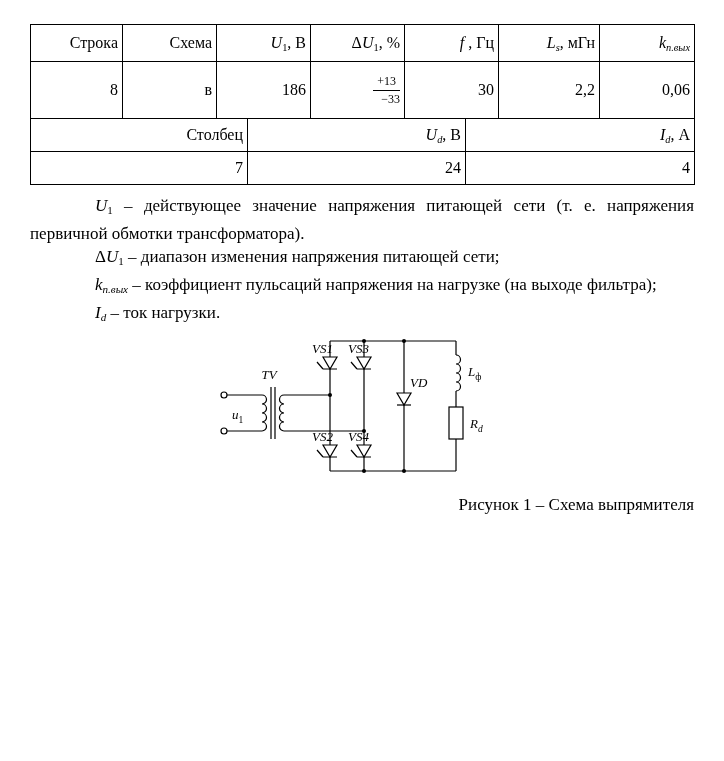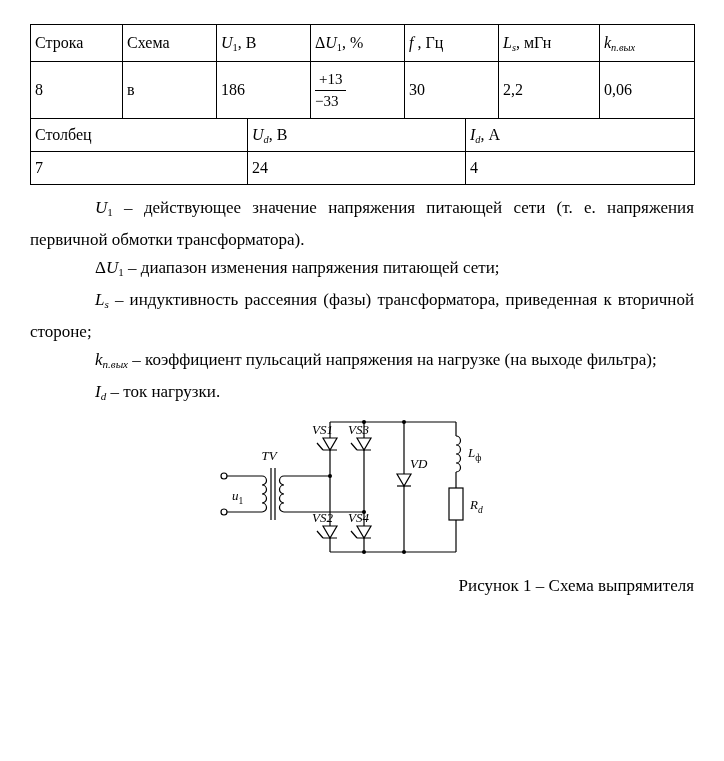--- a/index.html
+++ b/index.html
@@ -6,38 +6,38 @@
   html,body { margin:0; padding:0; }
   body {
     width:724px; height:761px; background:#ffffff; color:#000;
     font-family:"Liberation Serif", serif;
   }
   .page { padding:24px 30px 0 30px; }
   .title { font-size:17px; font-weight:bold; margin:0 0 13px 65px; }
 
   table { border-collapse:collapse; width:664px; table-layout:fixed; }
   td {
-    border:1px solid #000; text-align:left; vertical-align:middle;
+    border:1px solid #000; text-align:right; vertical-align:middle;
     font-size:16px; padding:2px 4px;
   }
   .hrow td { height:37px; }
   .vrow td { height:57px; }
   .t2 { margin-top:-1px; }
   .t2 td { height:33px; }
 
   .i { font-style:italic; }
   .sub { font-size:0.65em; vertical-align:-0.27em; }
 
-  .frac { display:inline-block; font-size:15px; line-height:1.25; vertical-align:middle; }
+  .frac { display:inline-block; font-size:12px; line-height:1.25; vertical-align:middle; }
   .frac .ft { display:block; border-bottom:1px solid #000; padding:0 4px 1px 4px; }
   .frac .fb { display:block; padding-top:1px; }
 
   .paras { margin-top:9px; }
   .para {
-    width:664px; font-size:17px; line-height:28px;
+    width:664px; font-size:17px; line-height:23px;
     text-align:justify; text-indent:65px; margin:0;
   }
 
   .figure { text-align:center; margin-top:2px; }
   .figure svg { display:inline-block; }
   svg text { font-family:"Liberation Serif", serif; font-size:13px; font-style:italic; }
   .caption { text-align:right; font-size:17px; margin:8px 0 0 0; }
 </style>
 </head>
 <body>
@@ -98,21 +98,20 @@
         <td>7</td>
         <td>24</td>
         <td>4</td>
       </tr>
     </tbody>
   </table>
 
   <div class="paras">
     <p class="para"><span class="i">U</span><span class="sub">1</span><span> – действующее значение напряжения питающей сети (т. е. напряжения первичной обмотки трансформатора).</span></p>
     <p class="para"><span>Δ</span><span class="i">U</span><span class="sub">1</span><span> – диапазон изменения напряжения питающей сети;</span></p>
-    <p class="para"><span class="i">L</span><span class="i sub">s</span><span> – индуктивность рассеяния (фазы) трансформатора, приведенная к вторичной стороне;</span></p>
     <p class="para"><span class="i">k</span><span class="i sub">п.вых</span><span> – коэффициент пульсаций напряжения на нагрузке (на выходе фильтра);</span></p>
     <p class="para"><span class="i">I</span><span class="i sub">d</span><span> – ток нагрузки.</span></p>
   </div>
 
   <div class="figure">
     <svg width="300" height="152" viewBox="0 0 300 152">
       <g stroke="#000" stroke-width="1.2" fill="none">
 
         <circle cx="12" cy="64" r="3" fill="#fff"></circle>
         <circle cx="12" cy="100" r="3" fill="#fff"></circle>

